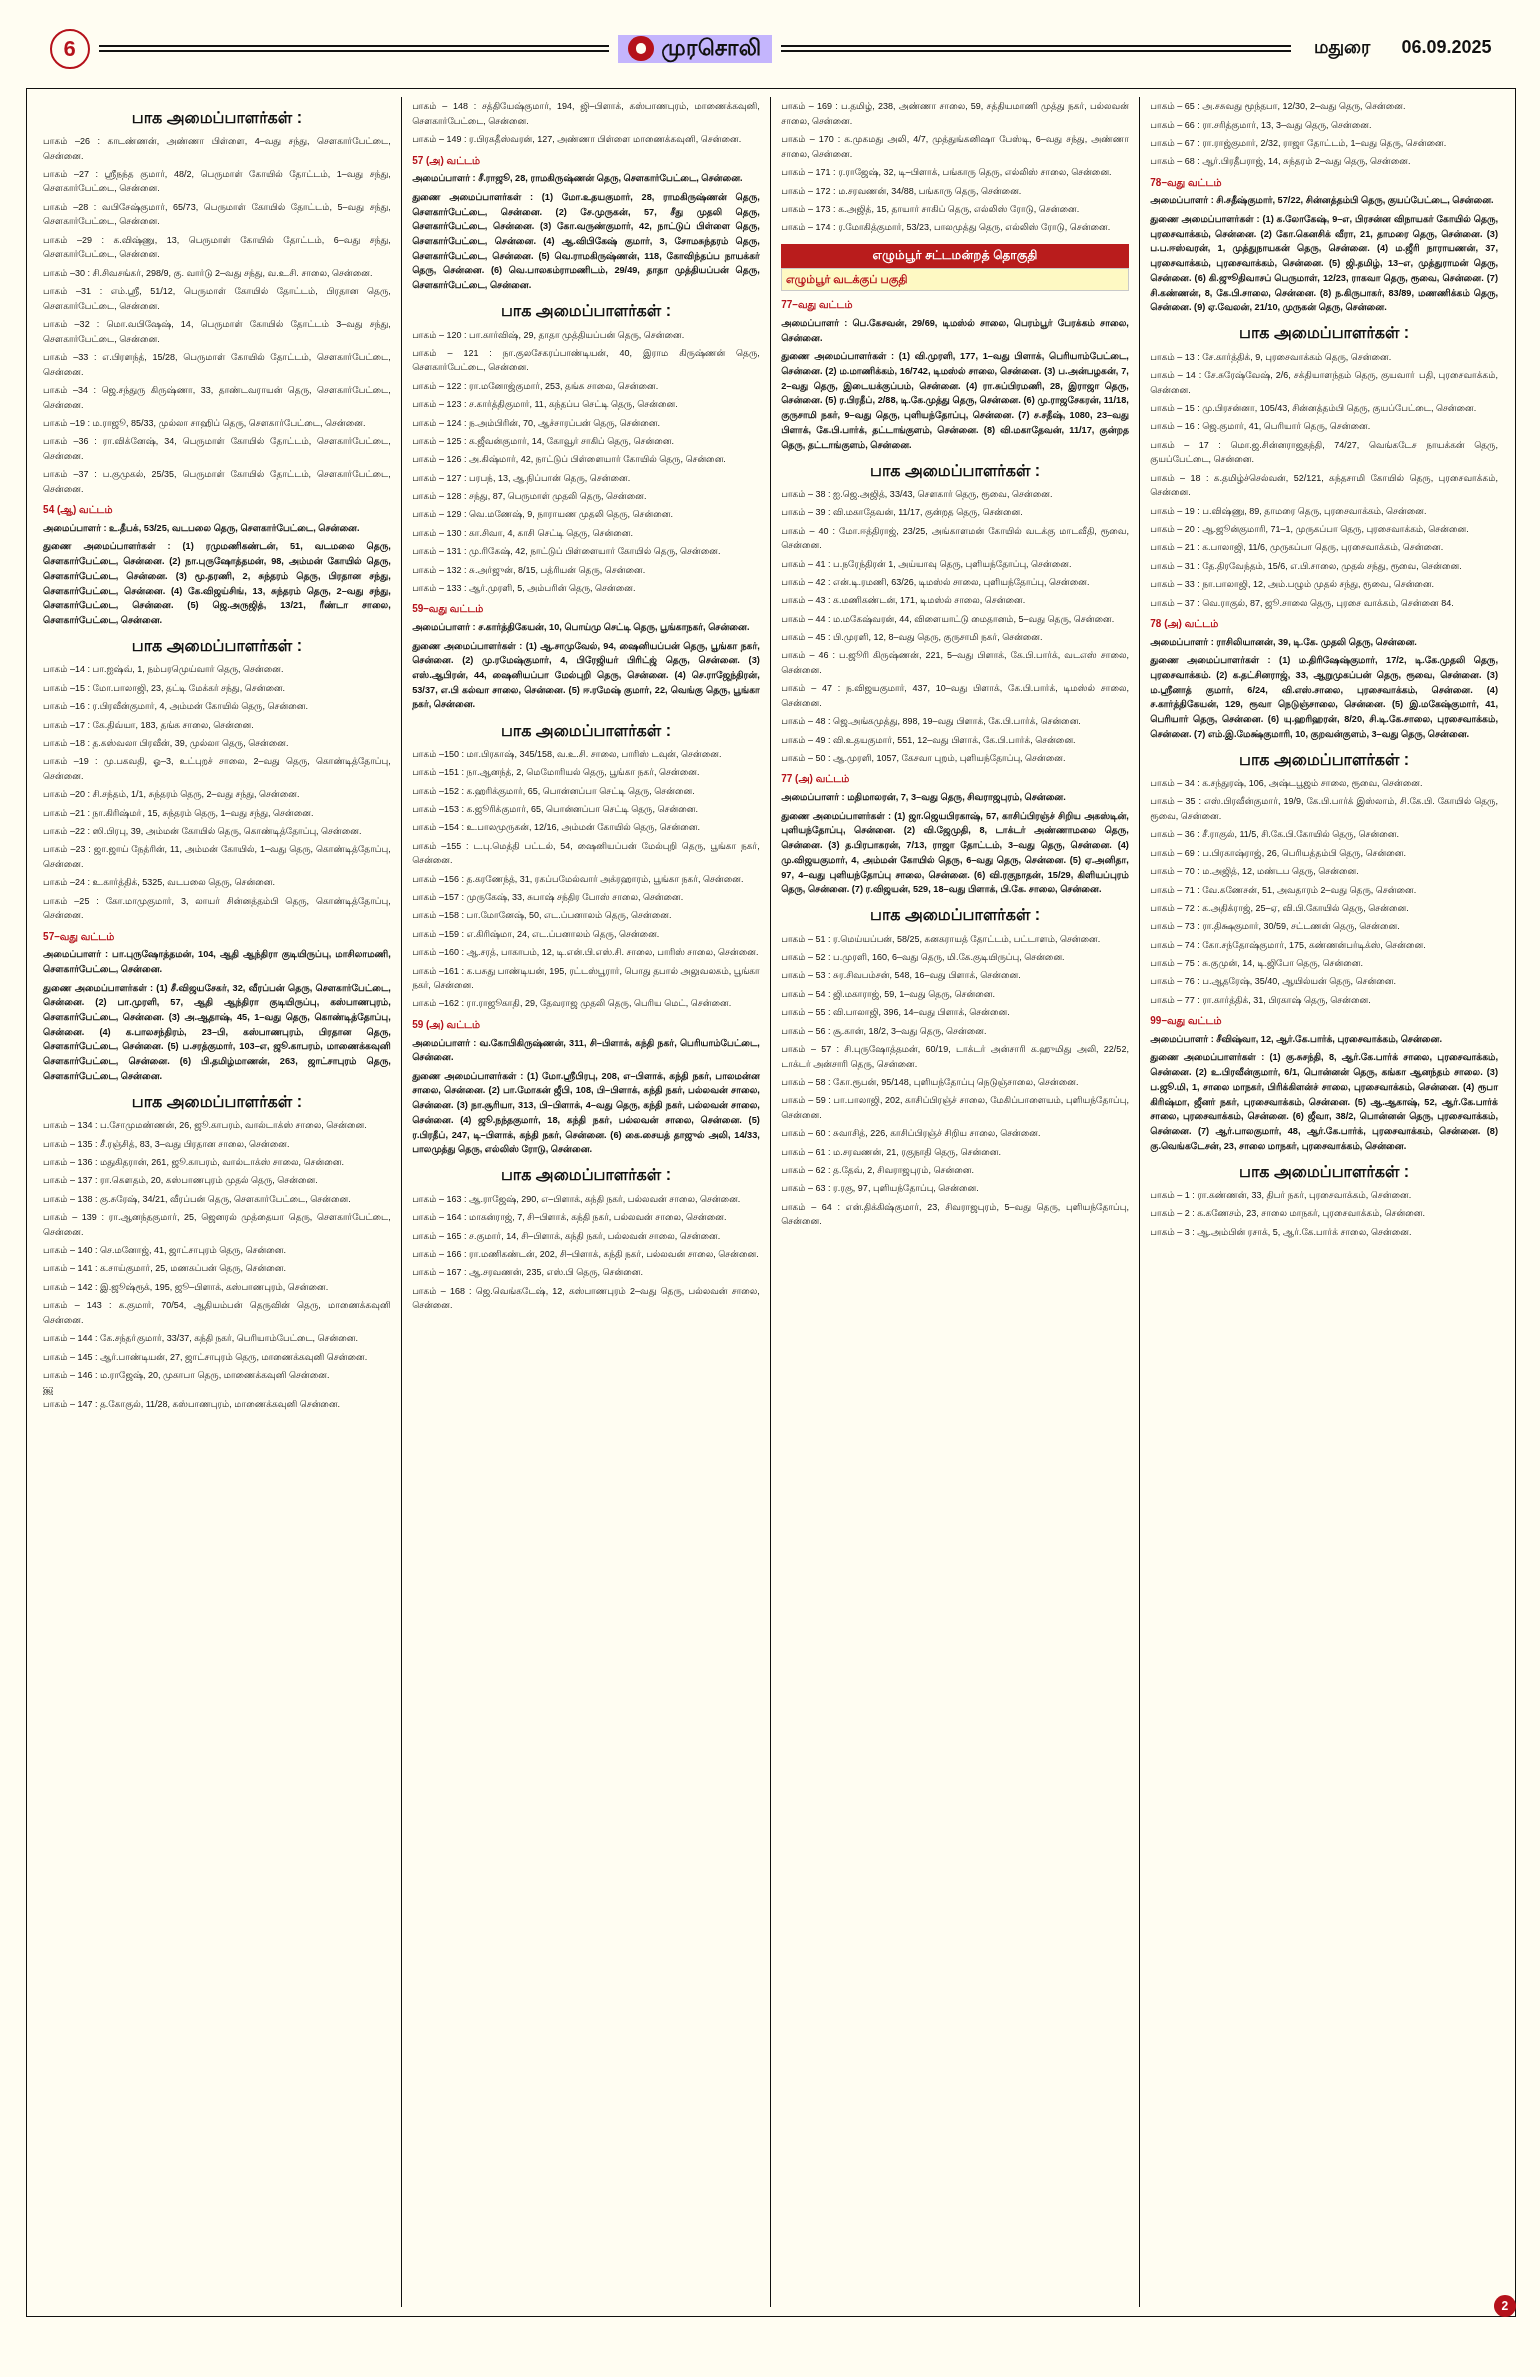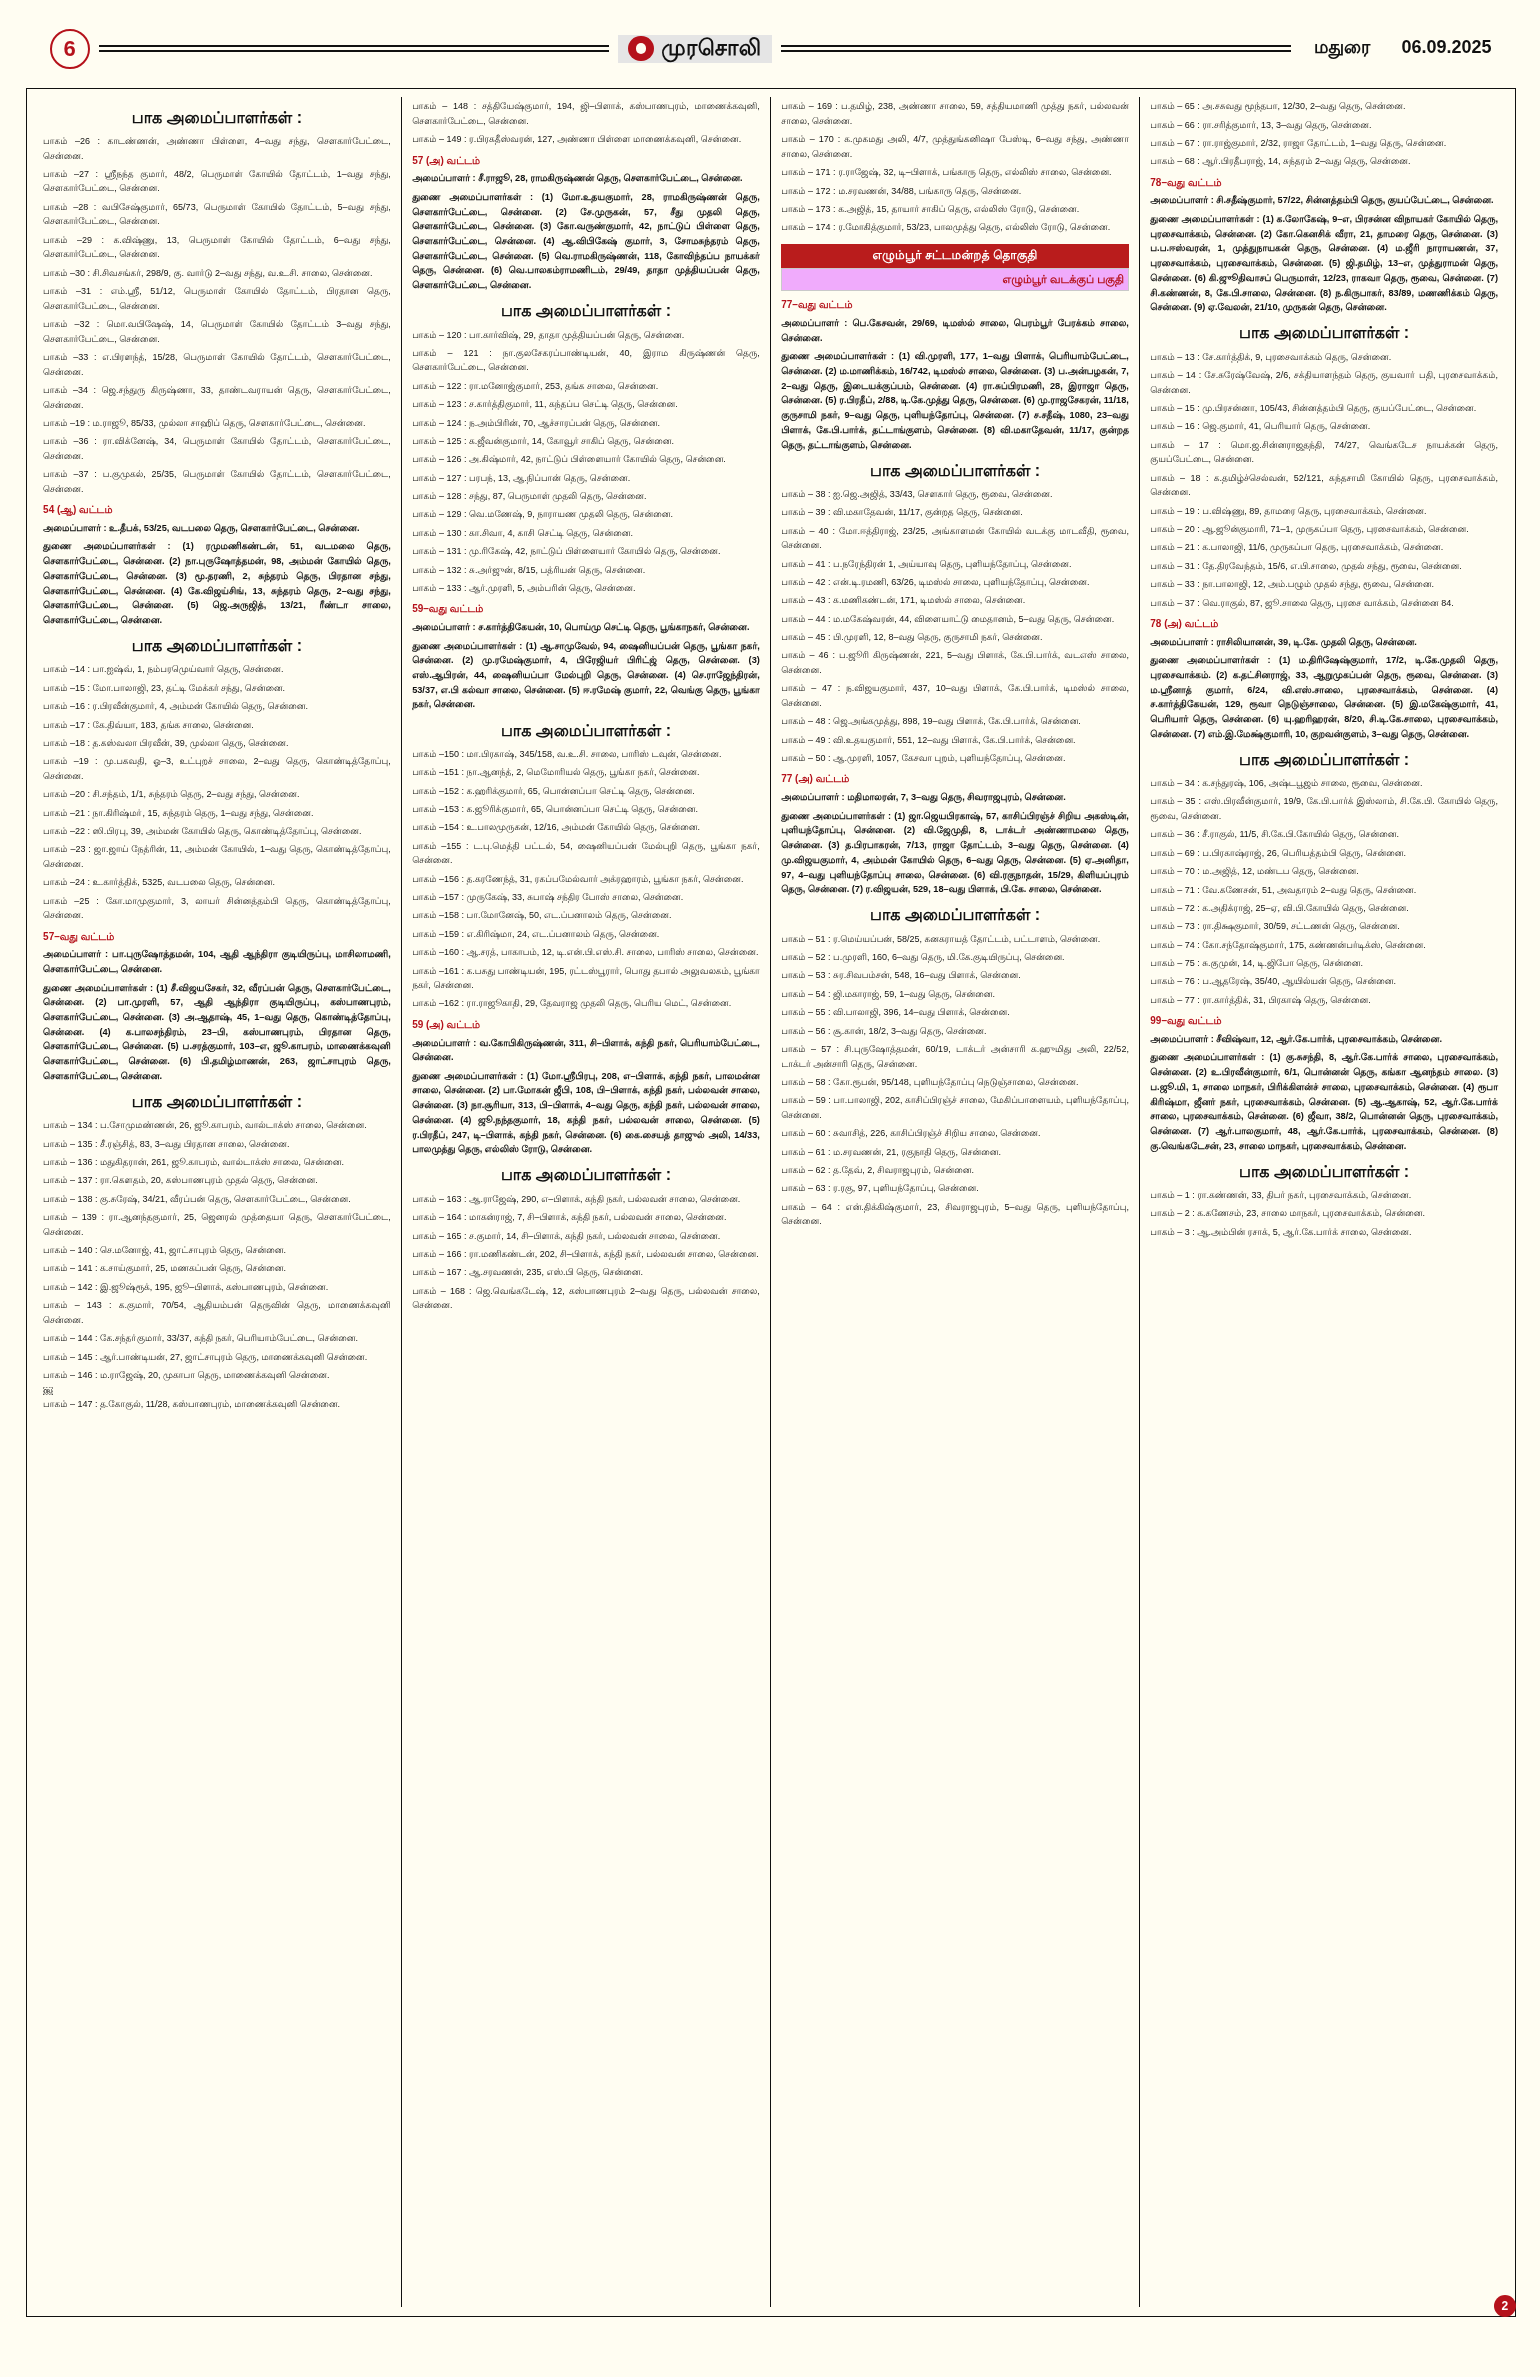--- a/index.html
+++ b/index.html
@@ -47,21 +47,21 @@
     content:"";
     position:absolute;left:9px;right:9px;
     height:1.9px;background:#111;
   }
   .rule-left:before,.rule-right:before{top:1.3px;}
   .rule-left:after,.rule-right:after{top:6.4px;}
   .logo-wrap{
     flex:0 0 auto;
     display:flex;align-items:center;gap:7.7px;
     padding:0 10.2px;
-    background:#e5e5e5;
+    background:#c4b5fd;
     justify-content:flex-end;
   }
   .logo-mark{
     width:25.5px;height:25.5px;border-radius:50%;
     background:#b5121b;
     position:relative;
     display:flex;align-items:center;justify-content:center;
   }
   .logo-mark:after{
     content:"";
@@ -128,23 +128,23 @@
     background:#b91c1c;
     color:#fff;
     text-align:center;
     font-weight:bold;
     font-size:12px;
     padding:4.5px 3.8px;
     margin:9px 0 0 0;
     letter-spacing:0.2px;
   }
   .banner-sub{
-    background:#f0abfc;
+    background:#fef9c3;
     color:#b5121b;
-    text-align:right;
+    text-align:left;
     font-weight:bold;
     font-size:11px;
     padding:3.8px 3.8px;
     margin:0 0 5.1px 0;
     border:0.6px solid #c9c9c9;
   }
   .ward-title{
     text-align:left;
     font-weight:bold;
     font-size:10px;

